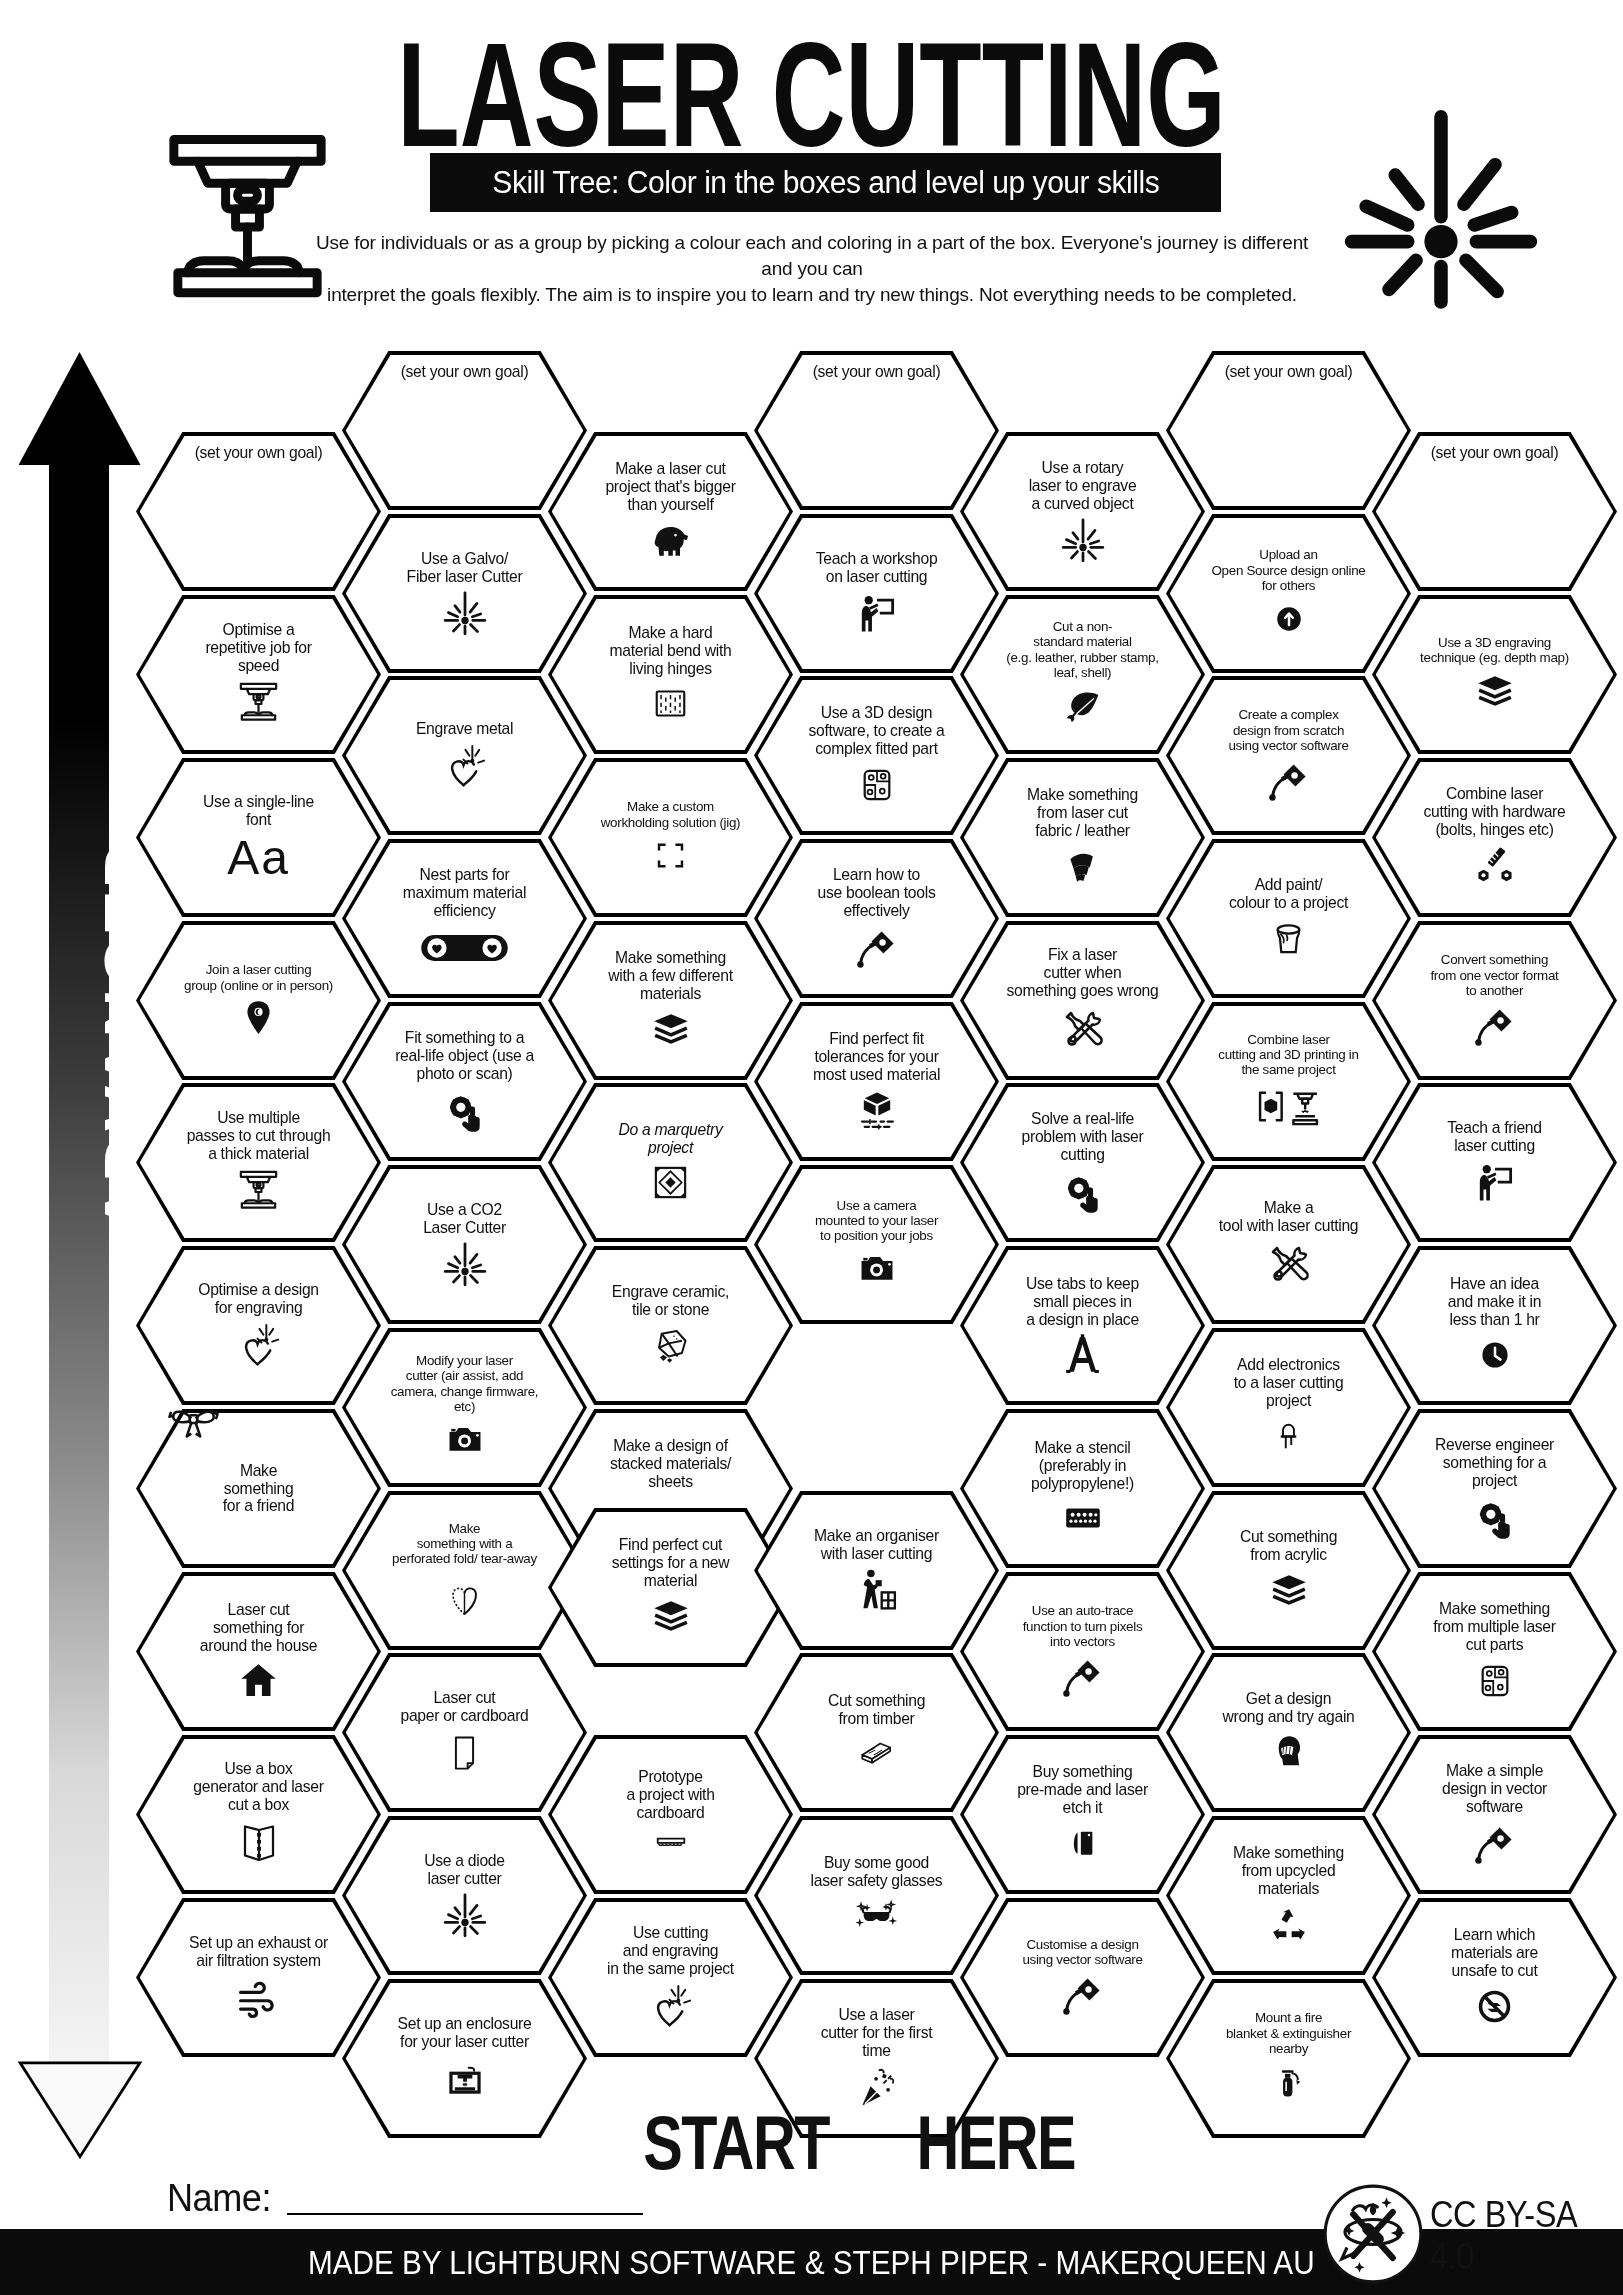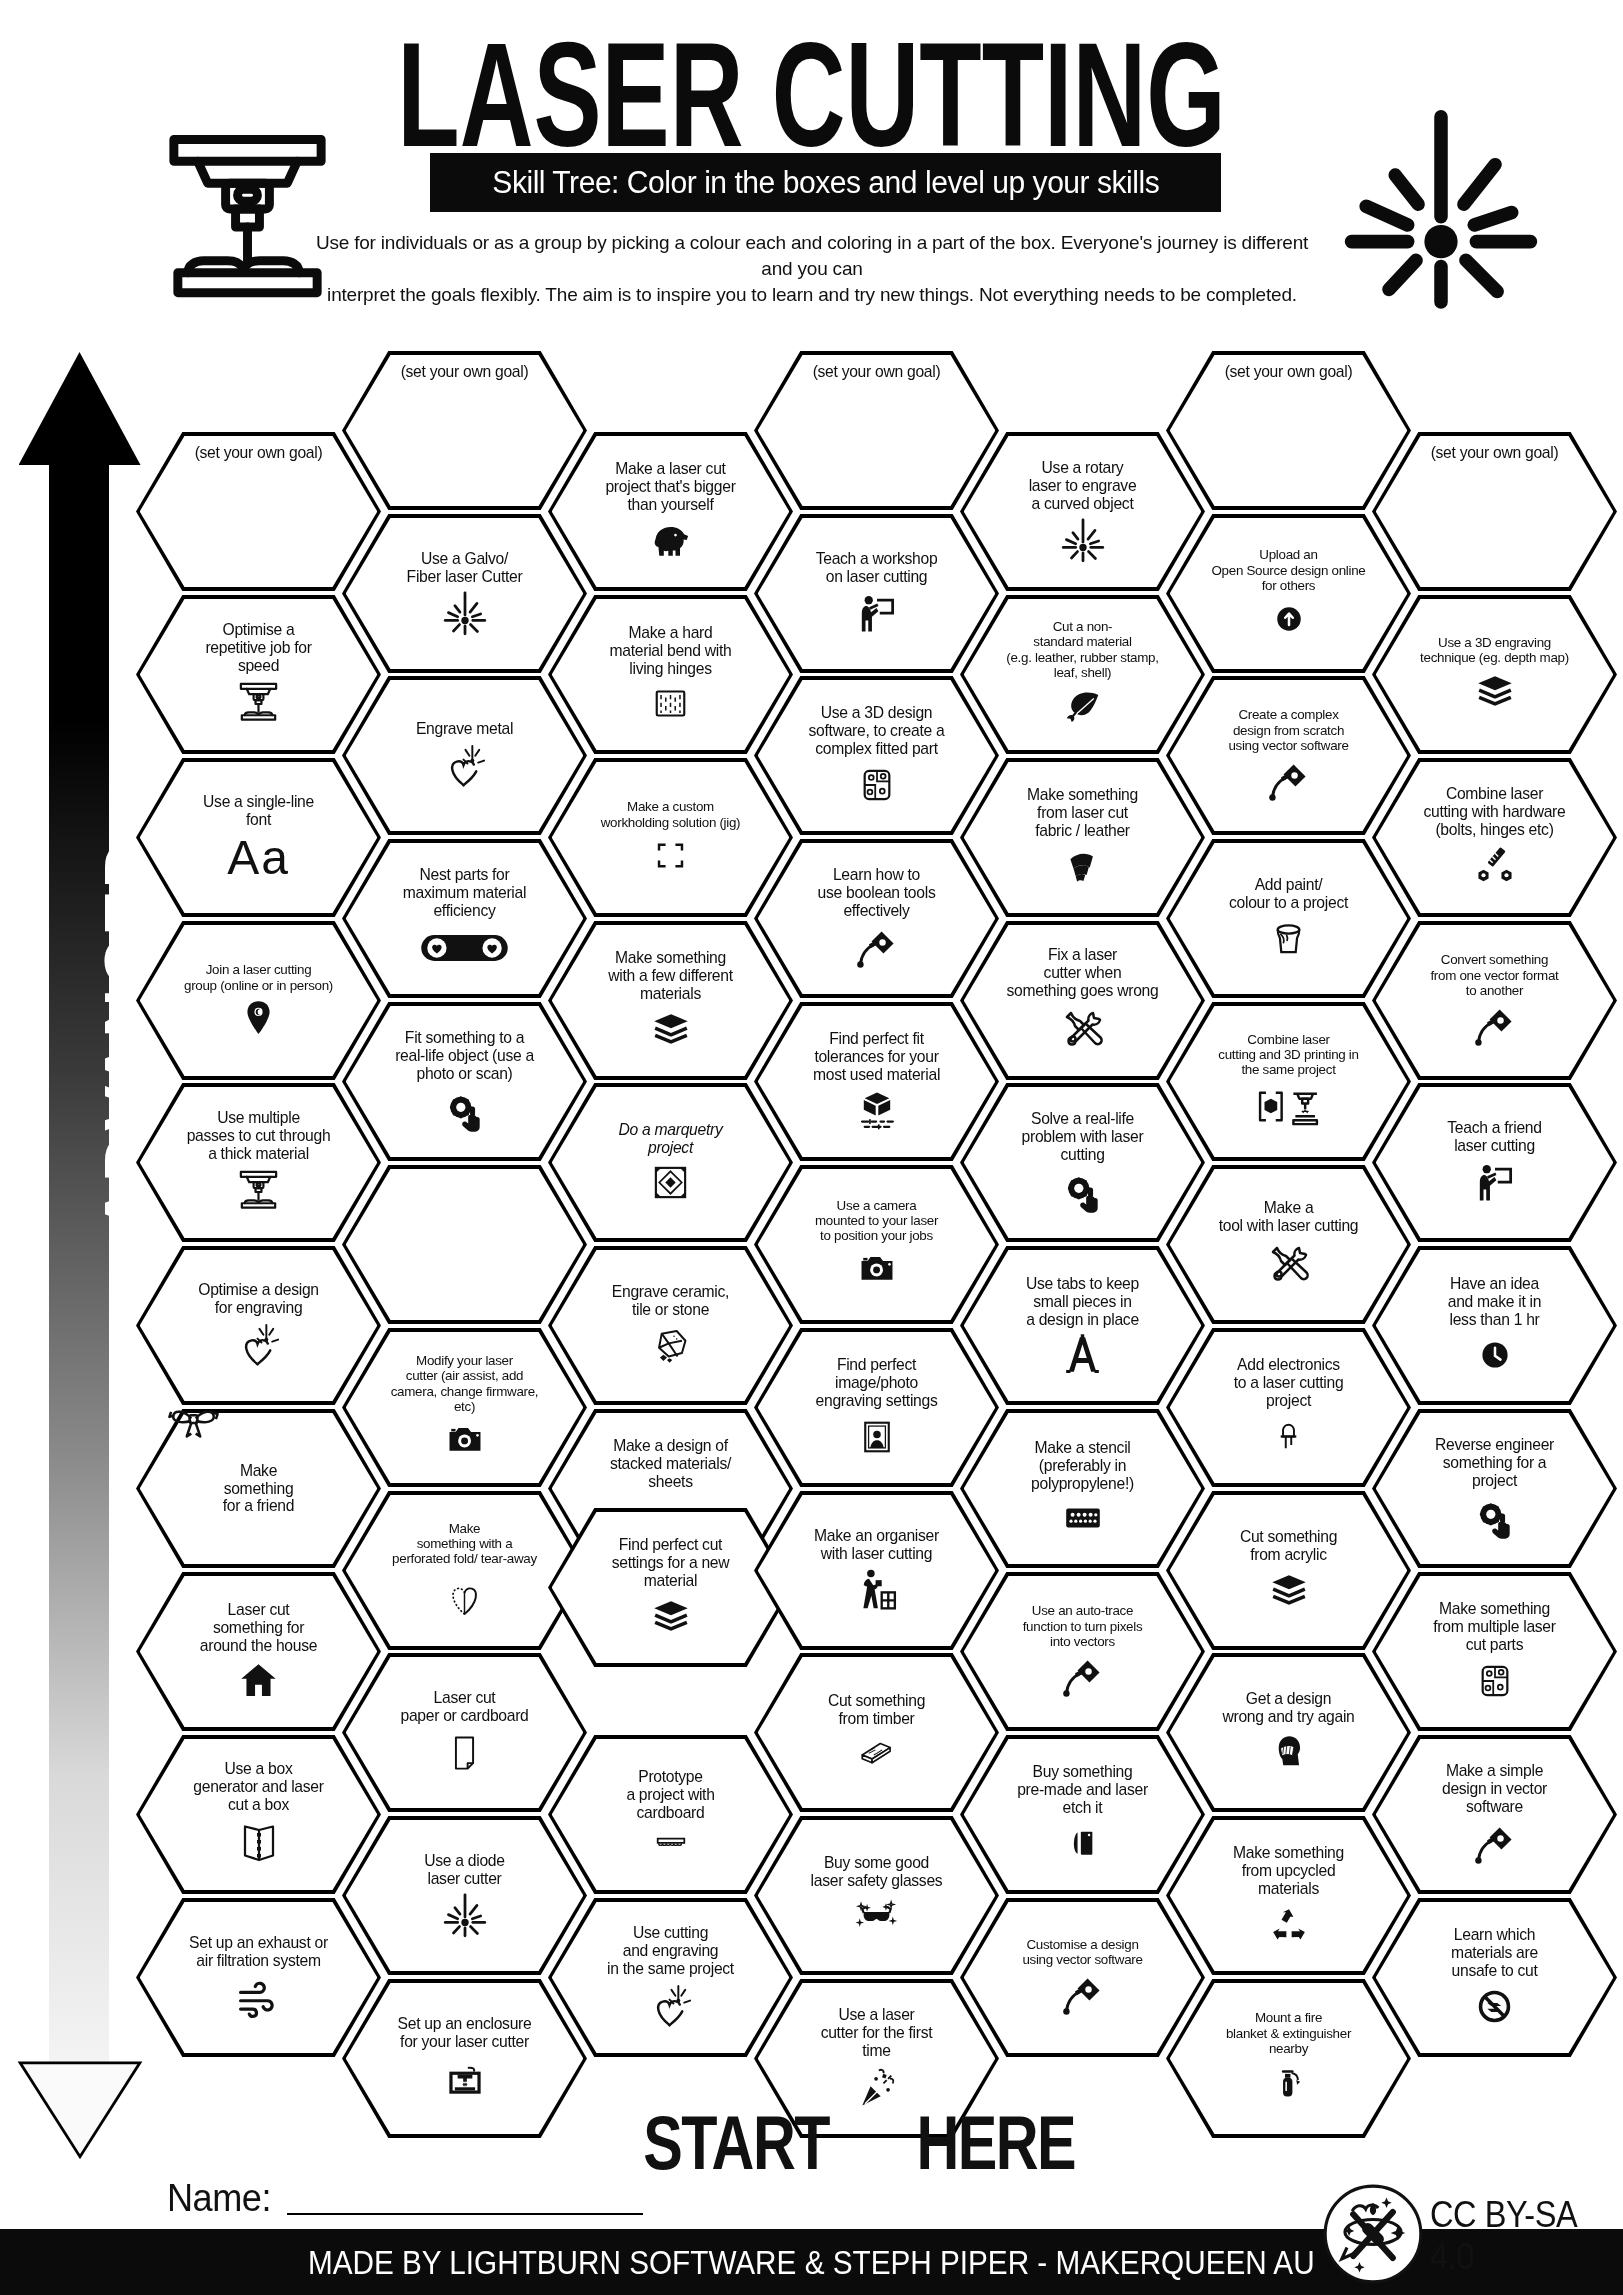--- a/index.html
+++ b/index.html
@@ -365,20 +365,41 @@
               <circle cx="42" cy="42" r="10" fill="#fff"></circle>
               <rect x="62" y="40" width="11" height="22" rx="5.5" fill="#111"></rect>
               <path d="M63 58c-3 0-5 2-5 5v14l-4-3c-3-2-6-1-8 1-2 3-1 6 1 8l10 9c2 2 5 3 8 3h8c6 0 10-4 10-10V68c0-3-2-5-5-5h-2c-1-2-3-3-5-3h-2c-1-1-3-2-6-2z" fill="#111"></path>
             </svg>
           </div>
         </div>
       </div>
       <div class="hex" style="left: 342px; top: 1165px;">
         <div class="hex-b"></div>
         <div class="hex-f"></div>
+        <div class="hex-c">
+          <div class="hex-label">Use a CO2
+Laser Cutter</div>
+          <div class="hex-icon">
+            <svg viewBox="0 0 100 100" width="46" height="46">
+              <g stroke="#111" stroke-width="6" stroke-linecap="round">
+                <line x1="50" y1="4" x2="50" y2="52"></line>
+                <line x1="61" y1="46" x2="76" y2="27"></line>
+                <line x1="39" y1="46" x2="28" y2="32"></line>
+                <line x1="66" y1="56" x2="84" y2="50"></line>
+                <line x1="67" y1="64" x2="93" y2="64"></line>
+                <line x1="34" y1="64" x2="7" y2="64"></line>
+                <line x1="62" y1="73" x2="77" y2="88"></line>
+                <line x1="50" y1="76" x2="50" y2="93"></line>
+                <line x1="38" y1="73" x2="25" y2="87"></line>
+                <line x1="34" y1="56" x2="14" y2="47"></line>
+              </g>
+              <circle cx="50" cy="64" r="8" fill="#111"></circle>
+            </svg>
+          </div>
+        </div>
       </div>
       <div class="hex small" style="left: 342px; top: 1328px;">
         <div class="hex-b"></div>
         <div class="hex-f"></div>
         <div class="hex-c">
           <div class="hex-label">Modify  your laser
 cutter (air assist, add
 camera, change firmware,
 etc)</div>
           <div class="hex-icon">
@@ -736,37 +757,20 @@
           <div class="hex-label">Use a camera
 mounted to your laser
 to position your jobs</div>
           <div class="hex-icon">
             <svg viewBox="0 0 100 100" width="50" height="43">
               <path d="M14 30h14l7-9h22l7 9h22v44H14z" fill="#111"></path>
               <rect x="18" y="23" width="10" height="6" fill="#111"></rect>
               <circle cx="49" cy="51" r="15" fill="#fff"></circle>
               <circle cx="49" cy="51" r="8" fill="#111"></circle>
               <circle cx="79" cy="38" r="3" fill="#fff"></circle>
-            </svg>
-          </div>
-        </div>
-      </div>
-      <div class="hex" style="left: 754px; top: 1328px;">
-        <div class="hex-b"></div>
-        <div class="hex-f"></div>
-        <div class="hex-c">
-          <div class="hex-label">Find perfect
-image/photo
-engraving settings</div>
-          <div class="hex-icon">
-            <svg viewBox="0 0 100 100" width="42" height="44">
-              <rect x="22" y="16" width="56" height="68" fill="none" stroke="#111" stroke-width="5"></rect>
-              <rect x="30" y="24" width="40" height="52" fill="none" stroke="#111" stroke-width="3"></rect>
-              <circle cx="50" cy="44" r="9" fill="#111"></circle>
-              <path d="M34 76c2-12 8-18 16-18s14 6 16 18z" fill="#111"></path>
             </svg>
           </div>
         </div>
       </div>
       <div class="hex" style="left: 754px; top: 1491px;">
         <div class="hex-b"></div>
         <div class="hex-f"></div>
         <div class="hex-c">
           <div class="hex-label">Make an organiser
 with laser cutting</div>

